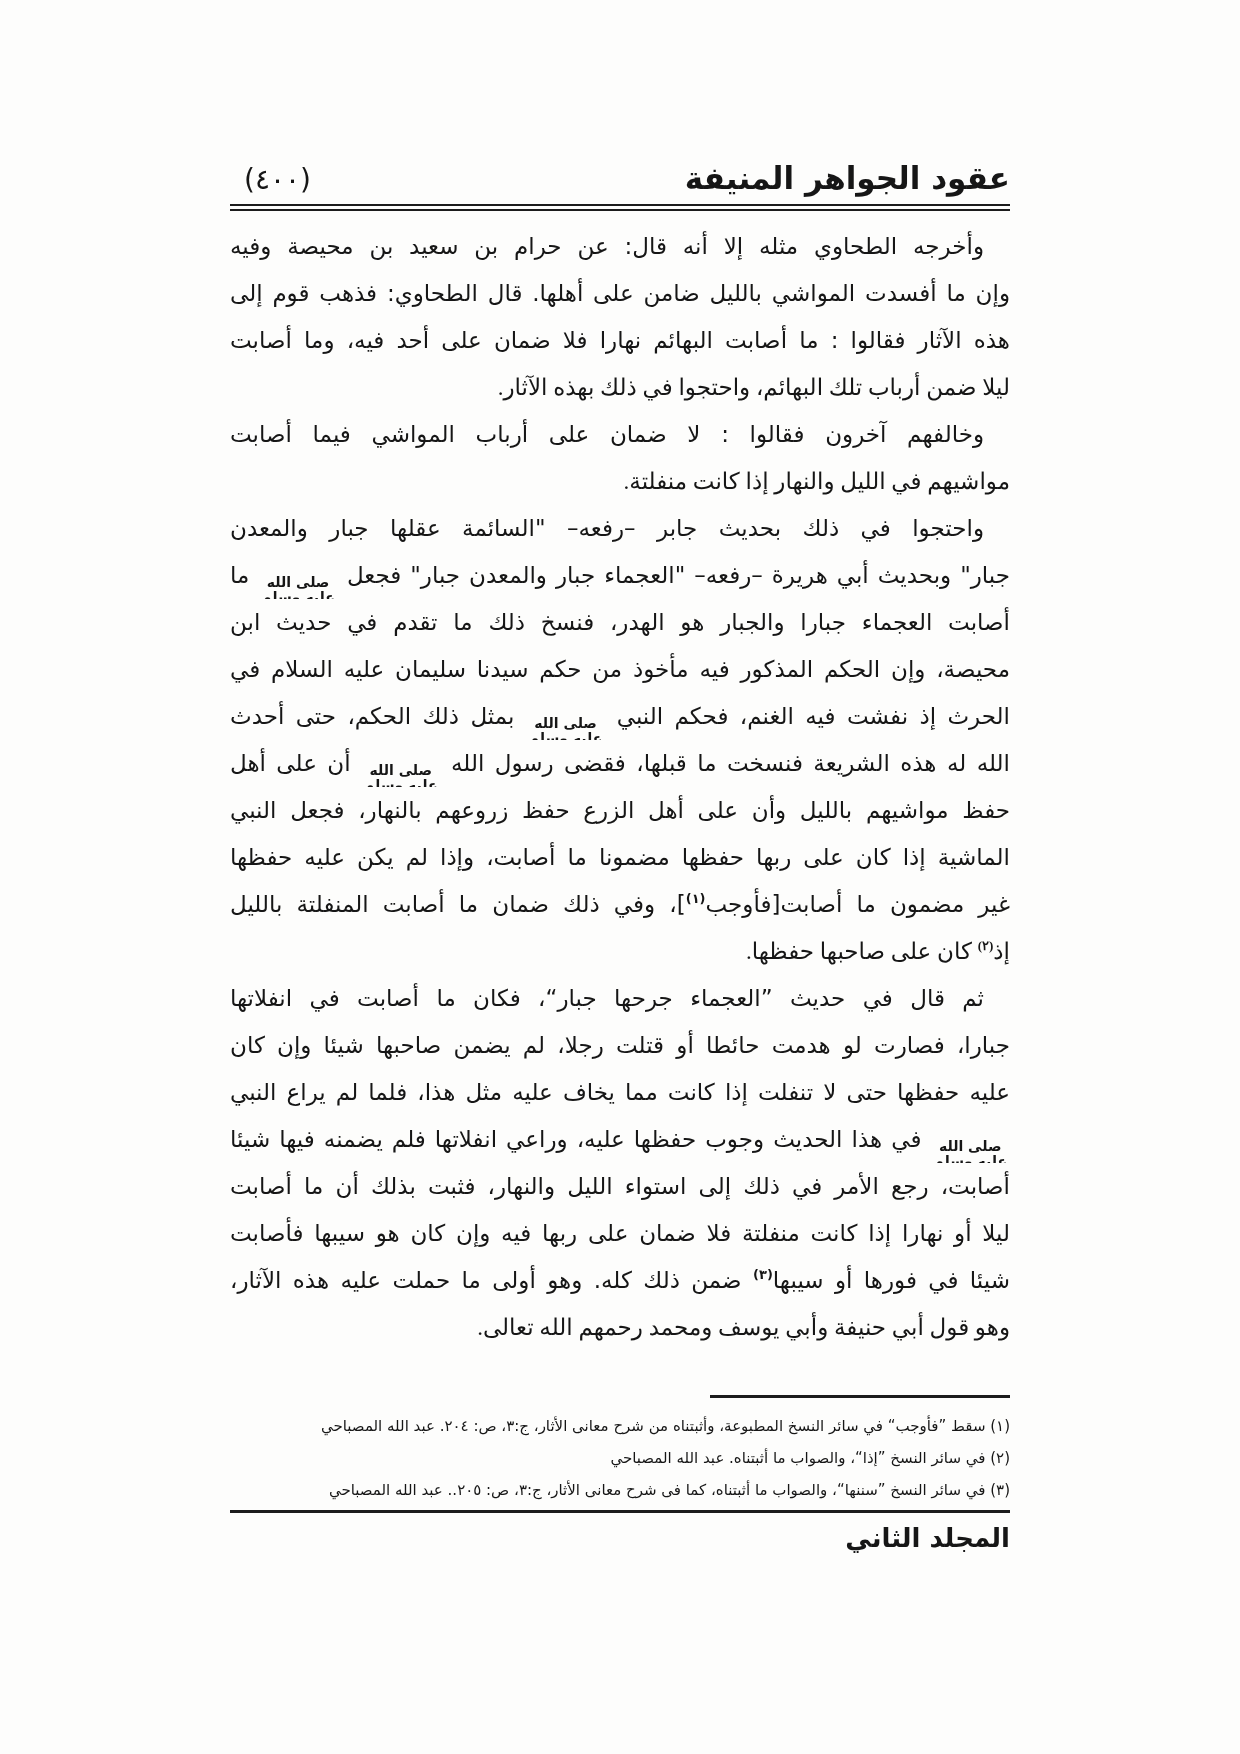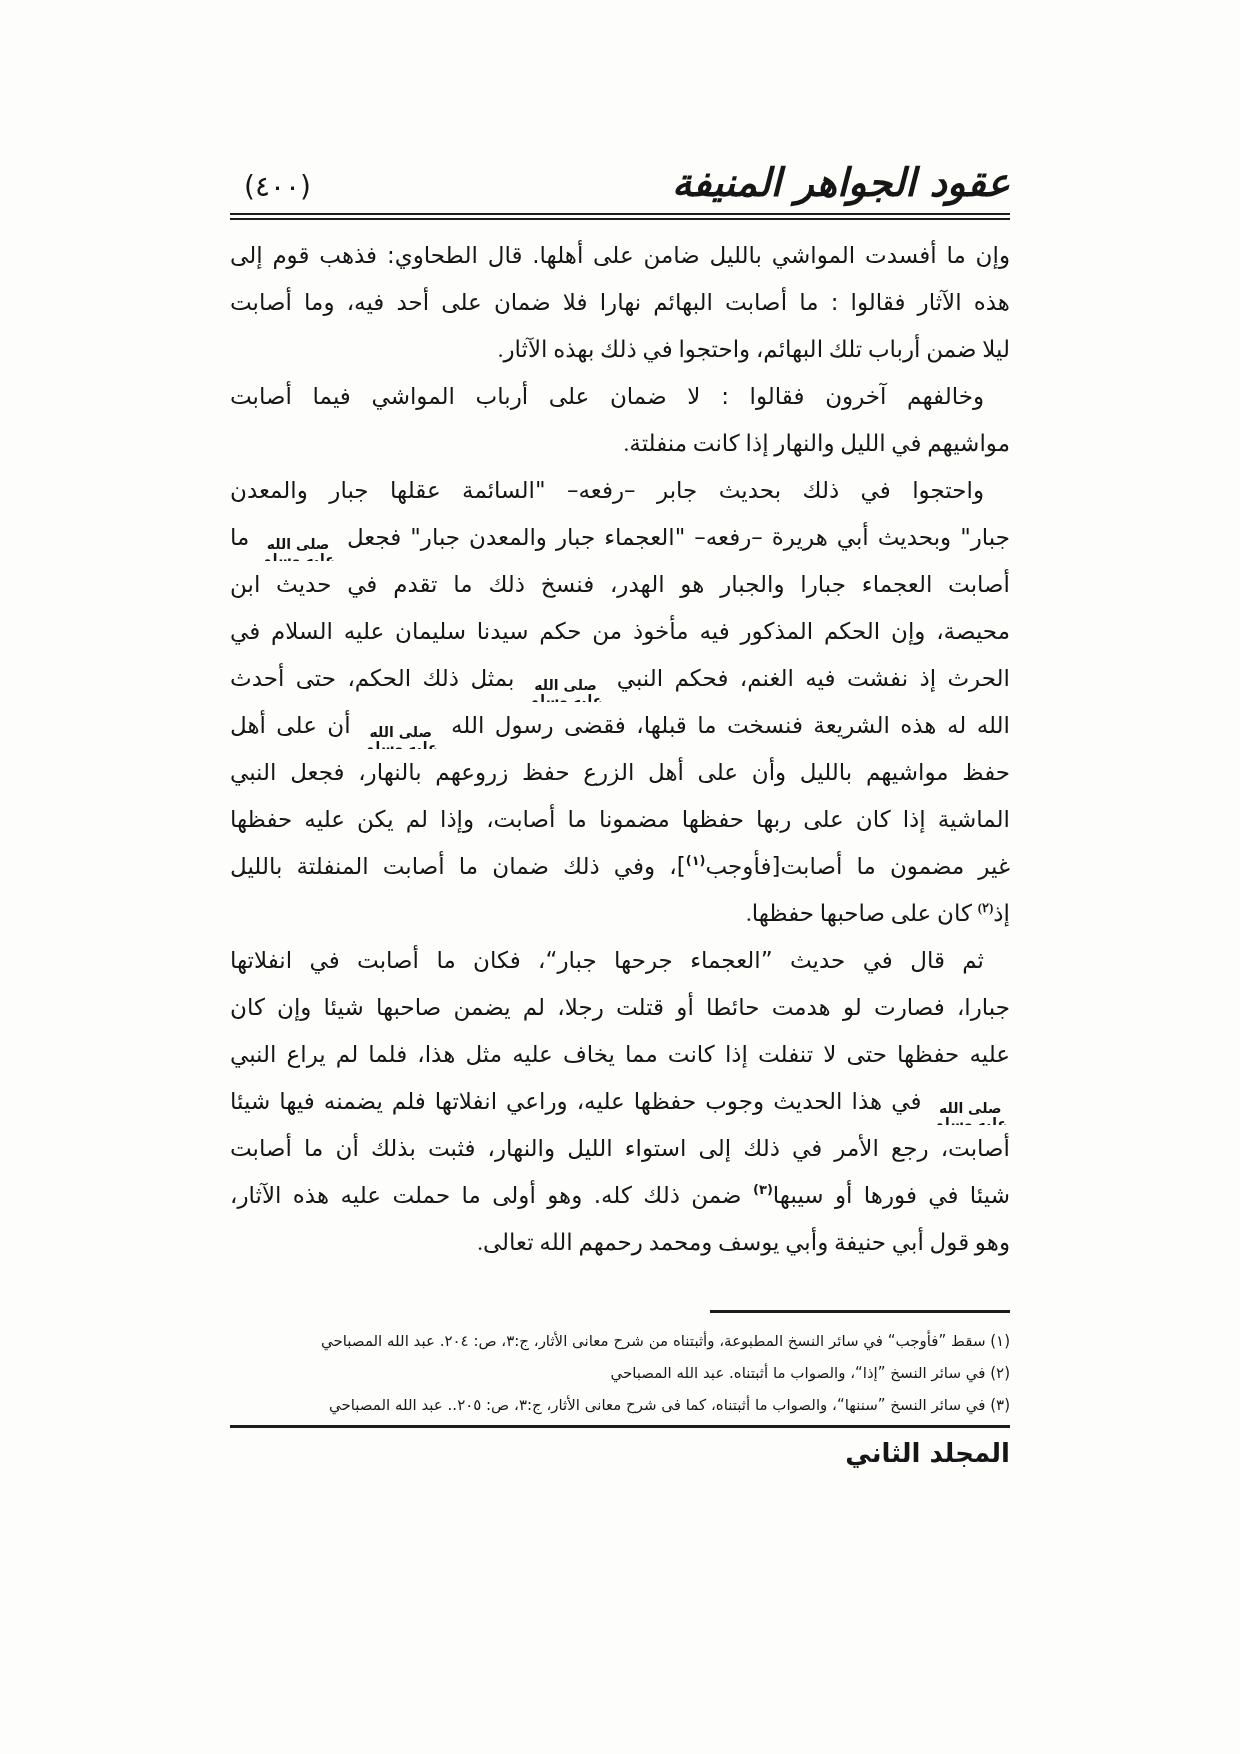--- a/index.html
+++ b/index.html
@@ -22,24 +22,23 @@
     margin: 0 auto;
     padding-top: 160px;
   }
   .page-header {
     display: flex;
     justify-content: space-between;
     align-items: baseline;
   }
   .book-title {
     margin: 0;
-    font-size: 39px;
+    font-size: 31px;
     font-weight: bold;
     letter-spacing: 0;
-    font-style: italic;
   }
   .page-number {
     font-size: 28px;
     font-weight: normal;
     padding-left: 14px;
   }
   .double-rule {
     margin-top: 8px;
     height: 3px;
     border-top: 2px solid #1c1c1c;
@@ -113,20 +112,21 @@
   <div class="content">
 
     <header class="page-header">
       <h1 class="book-title">عقود الجواهر المنيفة</h1>
       <span class="page-number">(٤٠٠)</span>
     </header>
 
     <div class="double-rule"></div>
 
     <main class="body-text">
+        <div class="line first">وأخرجه الطحاوي مثله إلا أنه قال: عن حرام بن سعيد بن محيصة وفيه</div>
         <div class="line">وإن ما أفسدت المواشي بالليل ضامن على أهلها. قال الطحاوي: فذهب قوم إلى</div>
         <div class="line">هذه الآثار فقالوا : ما أصابت البهائم نهارا فلا ضمان على أحد فيه، وما أصابت</div>
         <div class="line last">ليلا ضمن أرباب تلك البهائم، واحتجوا في ذلك بهذه الآثار.</div>
         <div class="line first">وخالفهم آخرون فقالوا : لا ضمان على أرباب المواشي فيما أصابت</div>
         <div class="line last">مواشيهم في الليل والنهار إذا كانت منفلتة.</div>
         <div class="line first">واحتجوا في ذلك بحديث جابر –رفعه– "السائمة عقلها جبار والمعدن</div>
         <div class="line">جبار" وبحديث أبي هريرة –رفعه– "العجماء جبار والمعدن جبار" فجعل <span class="pbuh">
             <span>صلى الله</span>
             <span>عليه وسلم</span>
           </span> ما</div>
@@ -148,20 +148,21 @@
         <div class="line">غير مضمون ما أصابت[فأوجب<sup class="fnref">(١)</sup>]، وفي ذلك ضمان ما أصابت المنفلتة بالليل</div>
         <div class="line last">إذ<sup class="fnref">(٢)</sup> كان على صاحبها حفظها.</div>
         <div class="line first">ثم قال في حديث ”العجماء جرحها جبار“، فكان ما أصابت في انفلاتها</div>
         <div class="line">جبارا، فصارت لو هدمت حائطا أو قتلت رجلا، لم يضمن صاحبها شيئا وإن كان</div>
         <div class="line">عليه حفظها حتى لا تنفلت إذا كانت مما يخاف عليه مثل هذا، فلما لم يراع النبي</div>
         <div class="line"><span class="pbuh">
             <span>صلى الله</span>
             <span>عليه وسلم</span>
           </span> في هذا الحديث وجوب حفظها عليه، وراعي انفلاتها فلم يضمنه فيها شيئا مما</div>
         <div class="line">أصابت، رجع الأمر في ذلك إلى استواء الليل والنهار، فثبت بذلك أن ما أصابت</div>
+        <div class="line">ليلا أو نهارا إذا كانت منفلتة فلا ضمان على ربها فيه وإن كان هو سيبها فأصابت</div>
         <div class="line">شيئا في فورها أو سيبها<sup class="fnref">(٣)</sup> ضمن ذلك كله. وهو أولى ما حملت عليه هذه الآثار،</div>
         <div class="line last">وهو قول أبي حنيفة وأبي يوسف ومحمد رحمهم الله تعالى.</div>
       </main>
 
     <div class="fn-sep"></div>
 
     <section class="footnotes">
       <div class="footnote">(١) سقط ”فأوجب“ في سائر النسخ المطبوعة، وأثبتناه من شرح معانى الأثار، ج:٣، ص: ٢٠٤. عبد الله المصباحي</div>
       <div class="footnote">(٢) في سائر النسخ ”إذا“، والصواب ما أثبتناه. عبد الله المصباحي</div>
       <div class="footnote">(٣) في سائر النسخ ”سننها“، والصواب ما أثبتناه، كما فى شرح معانى الأثار، ج:٣، ص: ٢٠٥.. عبد الله المصباحي</div>

